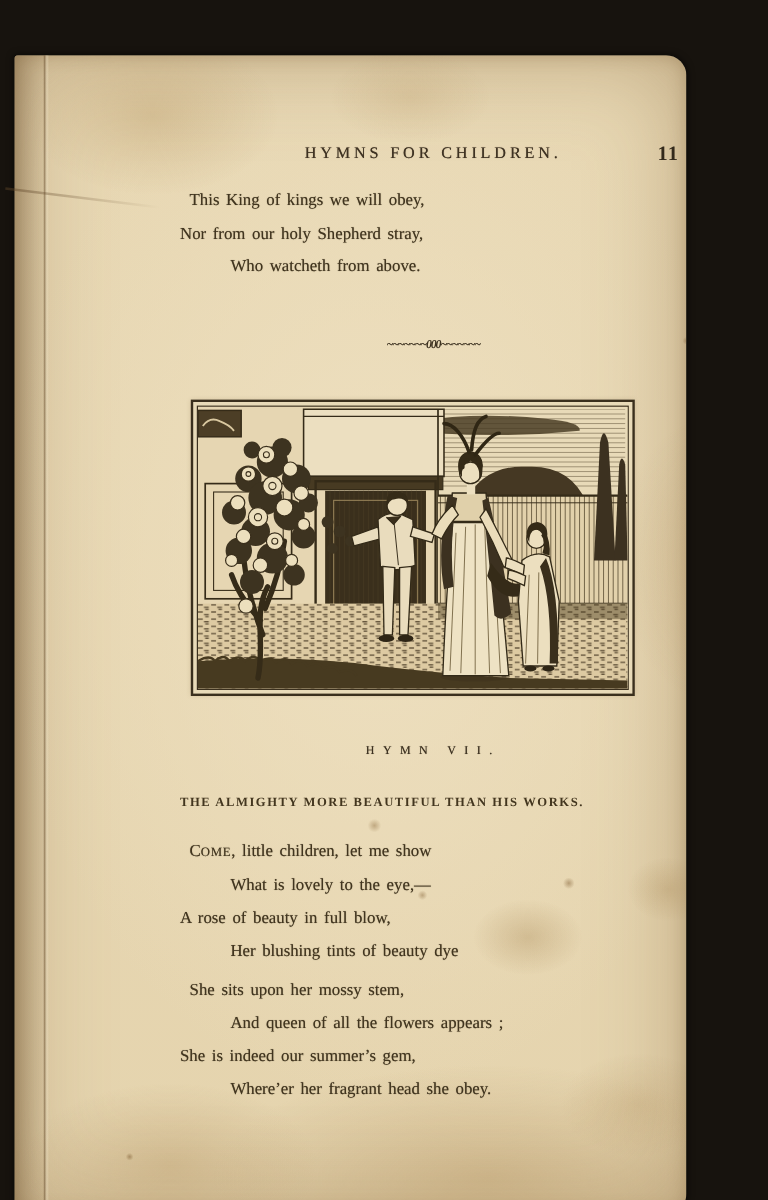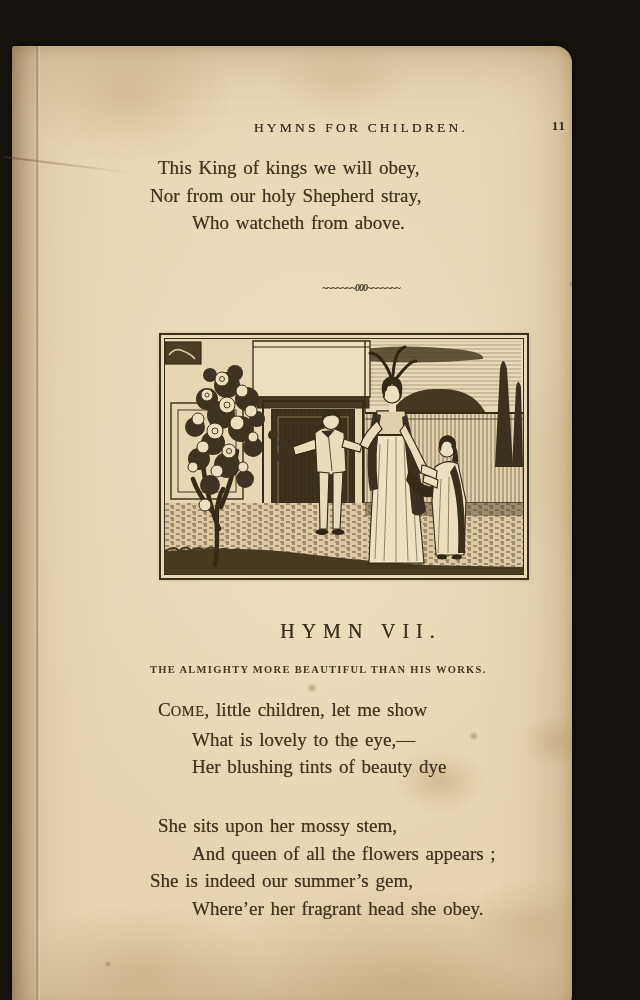--- a/index.html
+++ b/index.html
@@ -47,40 +47,40 @@
     transform:rotate(7deg);pointer-events:none;
   }
   
   .content{position:absolute;left:138px;top:0;width:422px;color:#453727;}
   .header{position:absolute;top:74px;left:0;width:100%;height:22px;}
   .running-title{
     display:block;text-align:center;font-size:13.5px;letter-spacing:3.2px;
     color:#3e3222;text-shadow:0 0 .6px rgba(62,50,34,.8);
   }
   .page-number{
-    position:absolute;right:6px;top:-2px;font-size:13px;font-weight:bold;
+    position:absolute;right:6px;top:-2px;font-size:17px;font-weight:bold;
     color:#332a1c;letter-spacing:1px;
   }
-  .stanza{position:absolute;left:0;width:100%;font-size:19px;line-height:27.5px;
+  .stanza{position:absolute;left:0;width:100%;font-size:14px;line-height:27.5px;
     color:#41351f;text-shadow:0 0 .7px rgba(64,52,30,.65);word-spacing:2px;}
   .stanza.opening{top:108px;}
   .stanza.s1{top:650px;}
   .stanza.s2{top:766px;}
   .poem-line{margin-left:8px;white-space:nowrap;}
   .poem-line.indent{margin-left:42px;}
   .poem-line.third{margin-left:0px;}
   .sc{font-size:.76em;letter-spacing:.6px;}
   .divider{
     position:absolute;top:236px;left:0;width:100%;text-align:center;
     font-style:italic;font-weight:bold;font-size:10px;letter-spacing:-1px;
     color:#3c3120;
   }
   .hymn-title{
     position:absolute;top:574px;left:0;width:100%;margin:0;text-align:center;
-    font-size:20px;font-weight:normal;letter-spacing:7px;color:#3c3120;
+    font-size:10px;font-weight:normal;letter-spacing:7px;color:#3c3120;
     text-shadow:0 0 .6px rgba(60,49,32,.8);
   }
   .hymn-subtitle{
     position:absolute;top:618px;left:0;width:100%;
     font-size:10.5px;font-weight:bold;letter-spacing:1.3px;color:#43361f;
   }
   
   .engraving{
     position:absolute;top:287px;left:9px;
     border:2px solid #3a2f1d;padding:3px;background:#e8dab8;
@@ -285,20 +285,21 @@
       </div>
     </div>
 
     <h2 class="hymn-title">HYMN VII.</h2>
 
     <div class="hymn-subtitle">THE ALMIGHTY MORE BEAUTIFUL THAN HIS WORKS.</div>
 
     <div class="stanza s1">
         <div class="poem-line">C<span class="sc">OME</span>, little children, let me show</div>
         <div class="poem-line indent">What is lovely to the eye,—</div>
+        <div class="poem-line third">A rose of beauty in full blow,</div>
         <div class="poem-line indent">Her blushing tints of beauty dye</div>
       </div>
 
     <div class="stanza s2">
         <div class="poem-line">She sits upon her mossy stem,</div>
         <div class="poem-line indent">And queen of all the flowers appears ;</div>
         <div class="poem-line third">She is indeed our summer’s gem,</div>
         <div class="poem-line indent">Where’er her fragrant head she obey.</div>
       </div>
 

